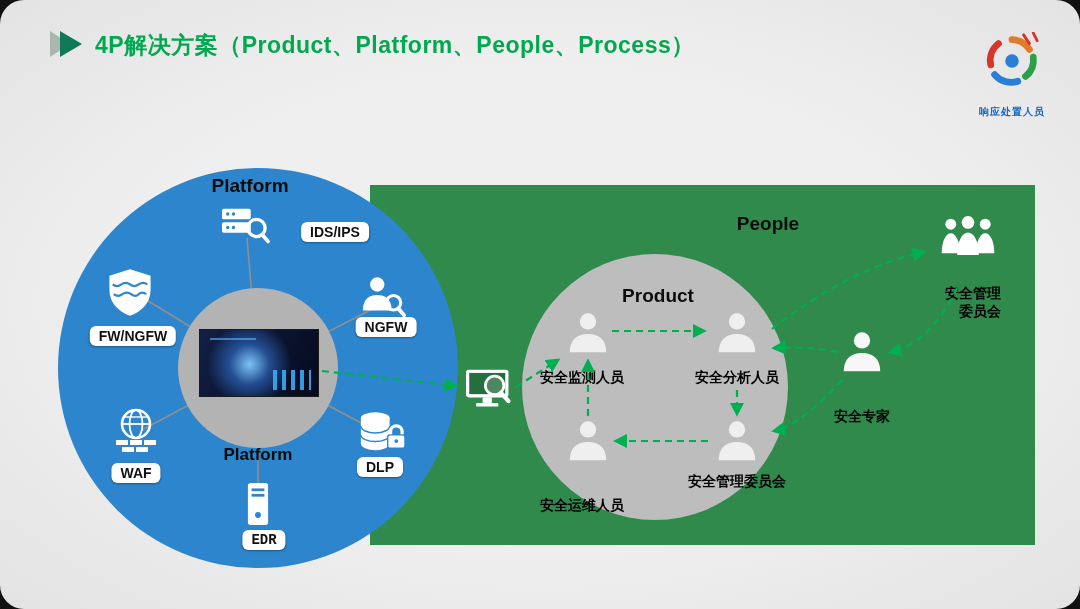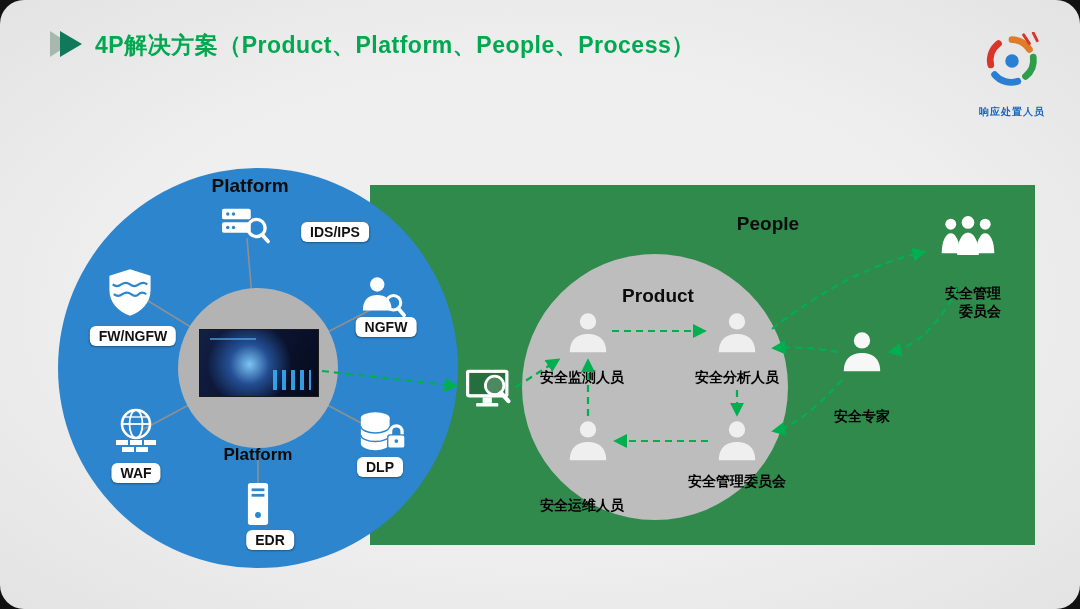--- a/index.html
+++ b/index.html
@@ -153,21 +153,21 @@
   <div class="abs c badge nowrap" style="left:380px;top:467px;">DLP</div>
 
   <div class="abs c" style="left:258px;top:504px;">
     <svg viewBox="0 0 48 52" width="44" height="48">
       <rect x="13" y="3" width="22" height="46" rx="3" fill="#fff"></rect>
       <rect x="17" y="9" width="14" height="3" fill="#2d86cd"></rect>
       <rect x="17" y="15" width="14" height="3" fill="#2d86cd"></rect>
       <circle cx="24" cy="38" r="3.2" fill="#2d86cd"></circle>
     </svg>
   </div>
-  <div class="abs c badge nowrap" style="left:270px;top:540px;">EDR</div>
+  <div class="abs c badge nowrap" style="left:264px;top:540px;font-family:Liberation Mono, monospace;">EDR</div>
 
   <div class="abs c section-label nowrap" style="left:768px;top:224px;">People</div>
   <div class="abs c section-label nowrap" style="left:658px;top:296px;">Product</div>
 
   <div class="abs c" style="left:490px;top:390px;">
     <svg viewBox="0 0 56 52" width="52" height="48">
       <rect x="2" y="4" width="46" height="30" rx="3" fill="#fff"></rect>
       <rect x="5.5" y="7.5" width="39" height="23" fill="#256f3e"></rect>
       <rect x="20" y="34" width="10" height="6" fill="#fff"></rect>
       <rect x="13" y="40" width="24" height="4" rx="1" fill="#fff"></rect>

